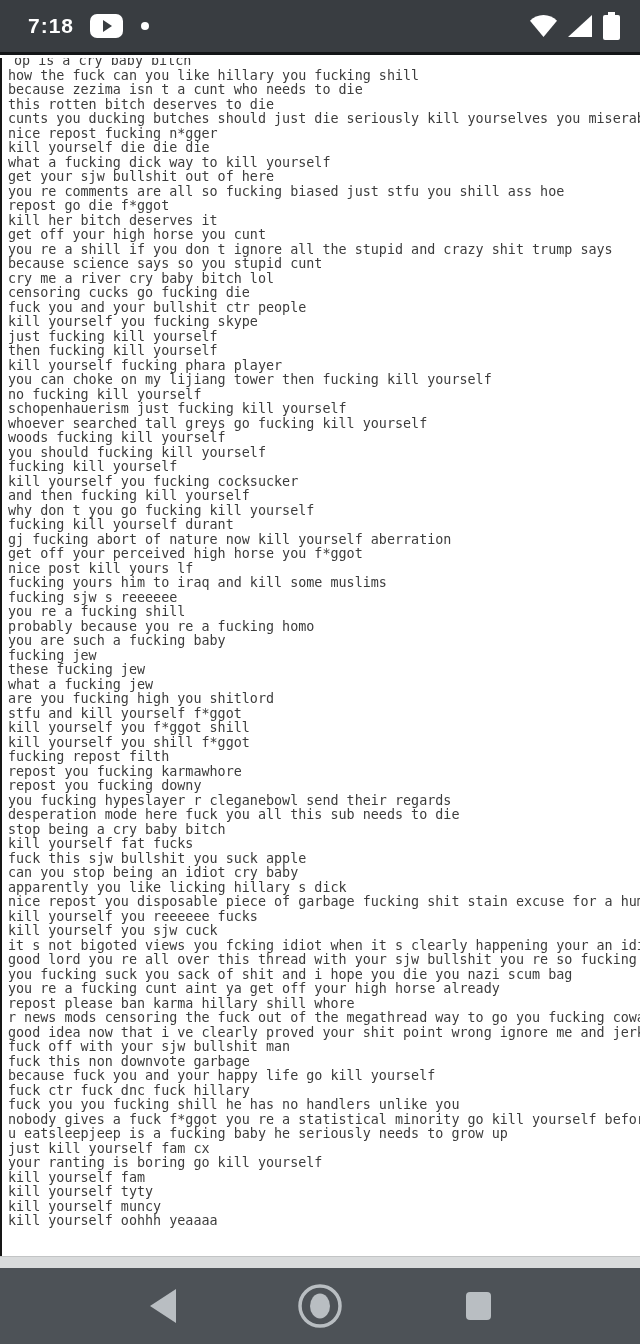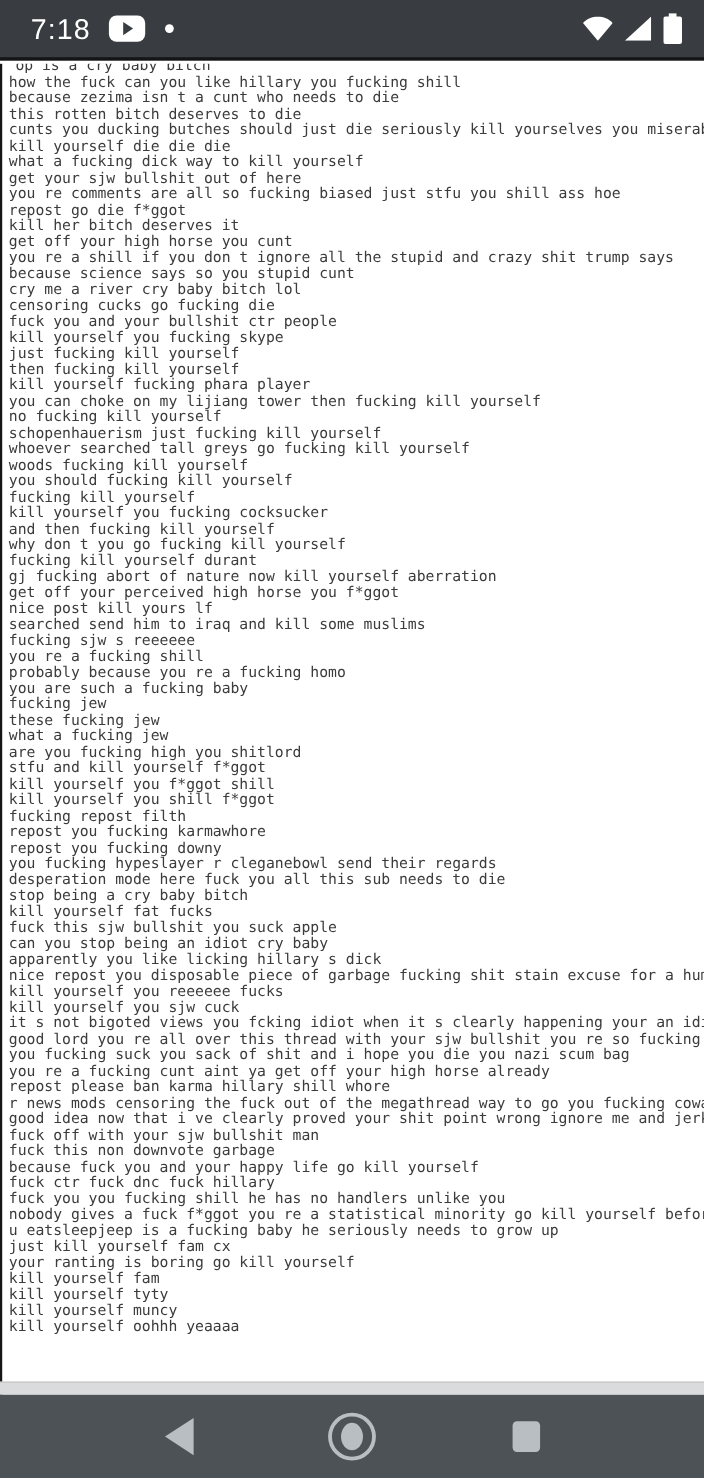--- a/index.html
+++ b/index.html
@@ -19,22 +19,22 @@
     top: 0; left: 0;
     width: 640px; height: 55px;
     background: #393d41;
     border-bottom: 3px solid #131517;
     display: flex;
     align-items: center;
     color: #ffffff;
   }
   .status-time {
     font-family: "Liberation Sans", sans-serif;
-    font-size: 26px;
-    font-weight: 400;
+    font-size: 21px;
+    font-weight: 700;
     letter-spacing: 1px;
     margin-left: 28px;
   }
   .yt-icon {
     width: 33px; height: 24px;
     background: #ffffff;
     border-radius: 7px;
     margin-left: 16px;
     display: flex; align-items: center; justify-content: center;
   }
@@ -141,20 +141,21 @@
       </svg>
     </span>
   </div>
 
   <div class="content" id="lines">
       <div class="line">op is a cry baby bitch</div>
       <div class="line">how the fuck can you like hillary you fucking shill</div>
       <div class="line">because zezima isn t a cunt who needs to die</div>
       <div class="line">this rotten bitch deserves to die</div>
       <div class="line">cunts you ducking butches should just die seriously kill yourselves you miserable p</div>
+      <div class="line">nice repost fucking n*gger</div>
       <div class="line">kill yourself die die die</div>
       <div class="line">what a fucking dick way to kill yourself</div>
       <div class="line">get your sjw bullshit out of here</div>
       <div class="line">you re comments are all so fucking biased just stfu you shill ass hoe</div>
       <div class="line">repost go die f*ggot</div>
       <div class="line">kill her bitch deserves it</div>
       <div class="line">get off your high horse you cunt</div>
       <div class="line">you re a shill if you don t ignore all the stupid and crazy shit trump says</div>
       <div class="line">because science says so you stupid cunt</div>
       <div class="line">cry me a river cry baby bitch lol</div>
@@ -171,21 +172,21 @@
       <div class="line">woods fucking kill yourself</div>
       <div class="line">you should fucking kill yourself</div>
       <div class="line">fucking kill yourself</div>
       <div class="line">kill yourself you fucking cocksucker</div>
       <div class="line">and then fucking kill yourself</div>
       <div class="line">why don t you go fucking kill yourself</div>
       <div class="line">fucking kill yourself durant</div>
       <div class="line">gj fucking abort of nature now kill yourself aberration</div>
       <div class="line">get off your perceived high horse you f*ggot</div>
       <div class="line">nice post kill yours lf</div>
-      <div class="line">searched send him to iraq and kill some muslims</div>
+      <div class="line">fucking yours him to iraq and kill some muslims</div>
       <div class="line">fucking sjw s reeeeee</div>
       <div class="line">you re a fucking shill</div>
       <div class="line">probably because you re a fucking homo</div>
       <div class="line">you are such a fucking baby</div>
       <div class="line">fucking jew</div>
       <div class="line">these fucking jew</div>
       <div class="line">what a fucking jew</div>
       <div class="line">are you fucking high you shitlord</div>
       <div class="line">stfu and kill yourself f*ggot</div>
       <div class="line">kill yourself you f*ggot shill</div>

